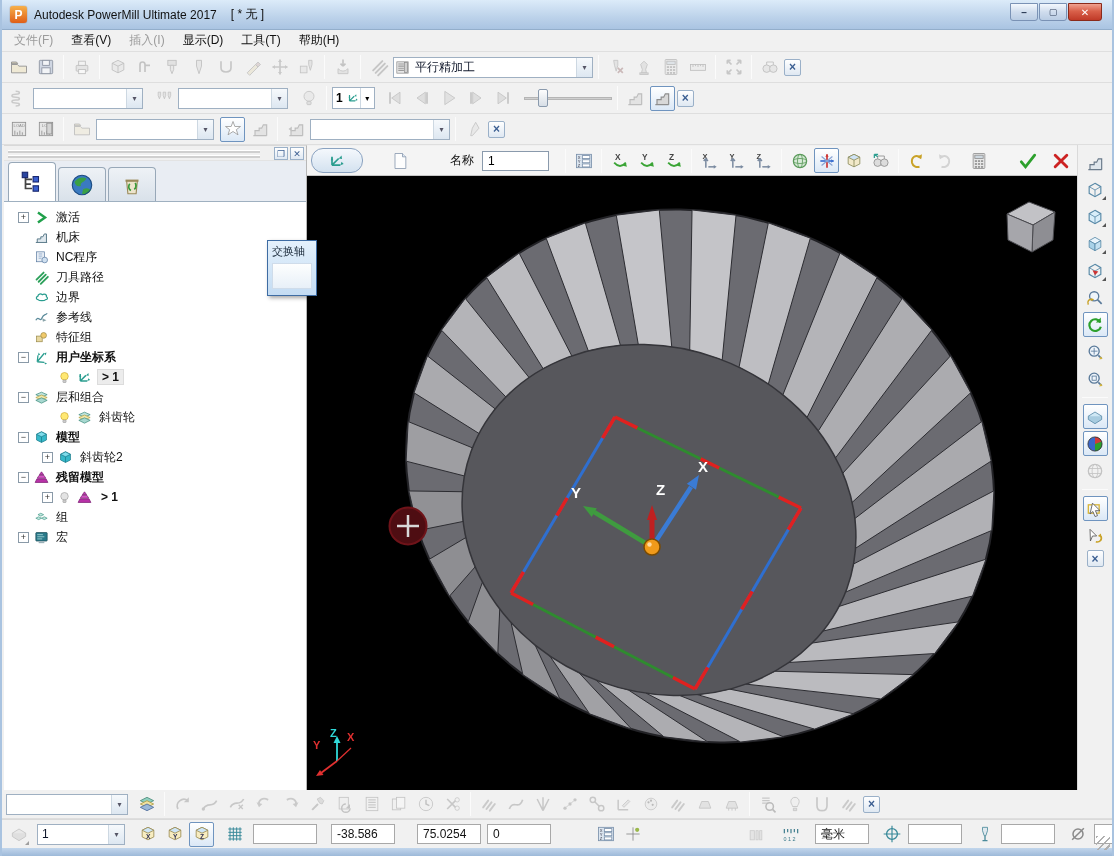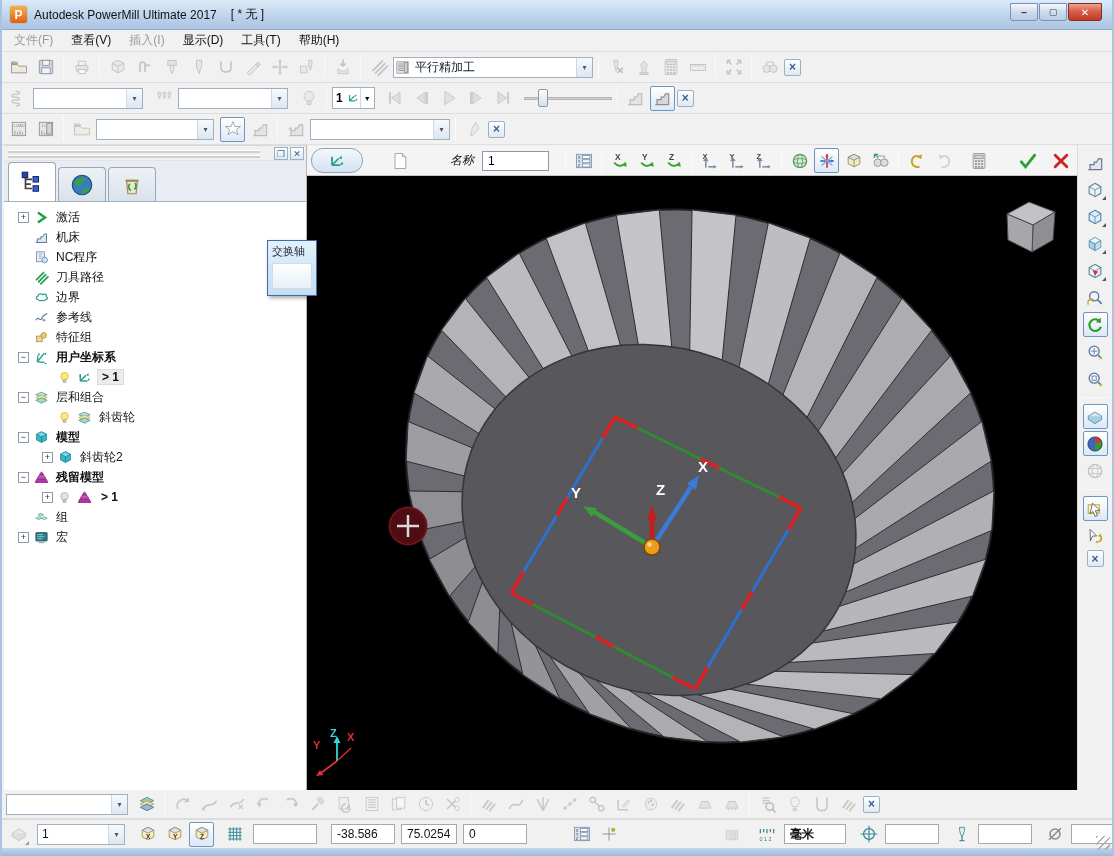--- a/index.html
+++ b/index.html
@@ -41,21 +41,21 @@
   .cnr{position:absolute;right:1px;bottom:1px;width:0;height:0;border-left:4px solid transparent;border-bottom:4px solid #555;}
   .sep{width:1px;height:24px;background:#c9c9c9;border-right:1px solid #fbfbfb;margin:0 3px;flex:0 0 auto;}
   .vsep{height:1px;width:26px;background:#c9c9c9;border-bottom:1px solid #fbfbfb;margin:4px 0;}
   .combo{height:21px;background:#fff;border:1px solid #9fb0c2;display:flex;align-items:center;font-size:12px;flex:0 0 auto;}
   .combo .cval{padding:4px 4px;flex:1;white-space:nowrap;overflow:hidden;color:#0f172a;}
   .combo .carr{width:16px;height:100%;display:flex;align-items:center;justify-content:center;font-size:8px;color:#556;
     border-left:1px solid #cdd8e2;background:linear-gradient(#f6f9fc,#dde7f1);}
   .sfield{height:20px;background:#fff;border:1px solid #a8a8a8;font-size:12px;display:flex;align-items:center;
     padding:0 5px;flex:0 0 auto;color:#111;}
   .ibox{height:20px;background:#fff;border:1px solid #8a9aac;font-size:12px;display:flex;align-items:center;padding:0 5px;}
-  .lbl{font-size:12px;color:#111;flex:0 0 auto;font-style:italic;}
+  .lbl{font-size:12px;color:#111;flex:0 0 auto;}
   .tclose{width:17px;height:17px;border:1px solid #9ab0c8;border-radius:2px;background:linear-gradient(#fff,#dfe8f2);
     display:flex;align-items:center;justify-content:center;flex:0 0 auto;}
   .tclose .xg{color:#3c5f92;font-weight:bold;font-size:12px;line-height:1;}
   .slider{width:88px;height:20px;position:relative;flex:0 0 auto;}
   .strack{position:absolute;left:0;right:0;top:9px;height:3px;background:#cfcfcf;border:1px solid #b5b5b5;}
   .sthumb{position:absolute;left:14px;top:1px;width:10px;height:18px;background:linear-gradient(#fdfdfd,#d7dee6);
     border:1px solid #8a9aad;border-radius:2px;}
   .bigbtn{width:52px;height:25px;border:1px solid #8aa2c0;border-radius:12px;
     background:linear-gradient(#f4f8fc,#d4e2f0);display:flex;align-items:center;justify-content:center;flex:0 0 auto;}
   .bigbtn svg{width:20px;height:20px;}
@@ -1384,21 +1384,21 @@
             <path d="M4 6h16M4 10h16M4 14h16M4 18h16M6 4v16M10 4v16M14 4v16M18 4v16" stroke="#3a8a9a" stroke-width="1.2"></path>
           </svg>
         </span>
       </div>
       <div class="sfield" style="width: 64px; margin-left: 4px;">
         <span></span>
       </div>
       <div class="sfield" style="width: 64px; margin-left: 12px;">
         <span>-38.586</span>
       </div>
-      <div class="sfield" style="width: 56px; margin-left: 4px;">
+      <div class="sfield" style="width: 64px; margin-left: 20px;">
         <span>75.0254</span>
       </div>
       <div class="sfield" style="width: 64px; margin-left: 4px;">
         <span>0</span>
       </div>
       <div class="tbtn" style="margin-left: 40px;">
         <span class="icn">
           <svg viewBox="0 0 24 24">
             <rect x="3" y="4" width="18" height="16" fill="#dce6f0" stroke="#7a90aa"></rect>
             <text x="4.5" y="9.5" font-size="5" fill="#334">X</text>
@@ -1428,21 +1428,21 @@
         </span>
       </div>
       <div class="tbtn" style="margin-left: 8px;">
         <span class="icn">
           <svg viewBox="0 0 24 24">
             <path d="M4 6v5M8 6v4M12 6v5M16 6v4M20 6v5" stroke="#3a7a8a" stroke-width="1.4"></path>
             <text x="3" y="20" font-size="6.5" fill="#3a7a8a">0 1 2</text>
           </svg>
         </span>
       </div>
-      <div class="sfield" style="width: 62px; margin-left: 3px; font-weight: bold;">
+      <div class="sfield" style="width: 54px; margin-left: 10px;">
         <span>毫米</span>
       </div>
       <div class="tbtn" style="margin-left: 8px;">
         <span class="icn">
           <svg viewBox="0 0 24 24">
             <circle cx="12" cy="12" r="6.5" fill="none" stroke="#3a8a9a" stroke-width="1.6"></circle>
             <path d="M12 2v20M2 12h20" stroke="#3a8a9a" stroke-width="1.4"></path>
           </svg>
         </span>
       </div>

